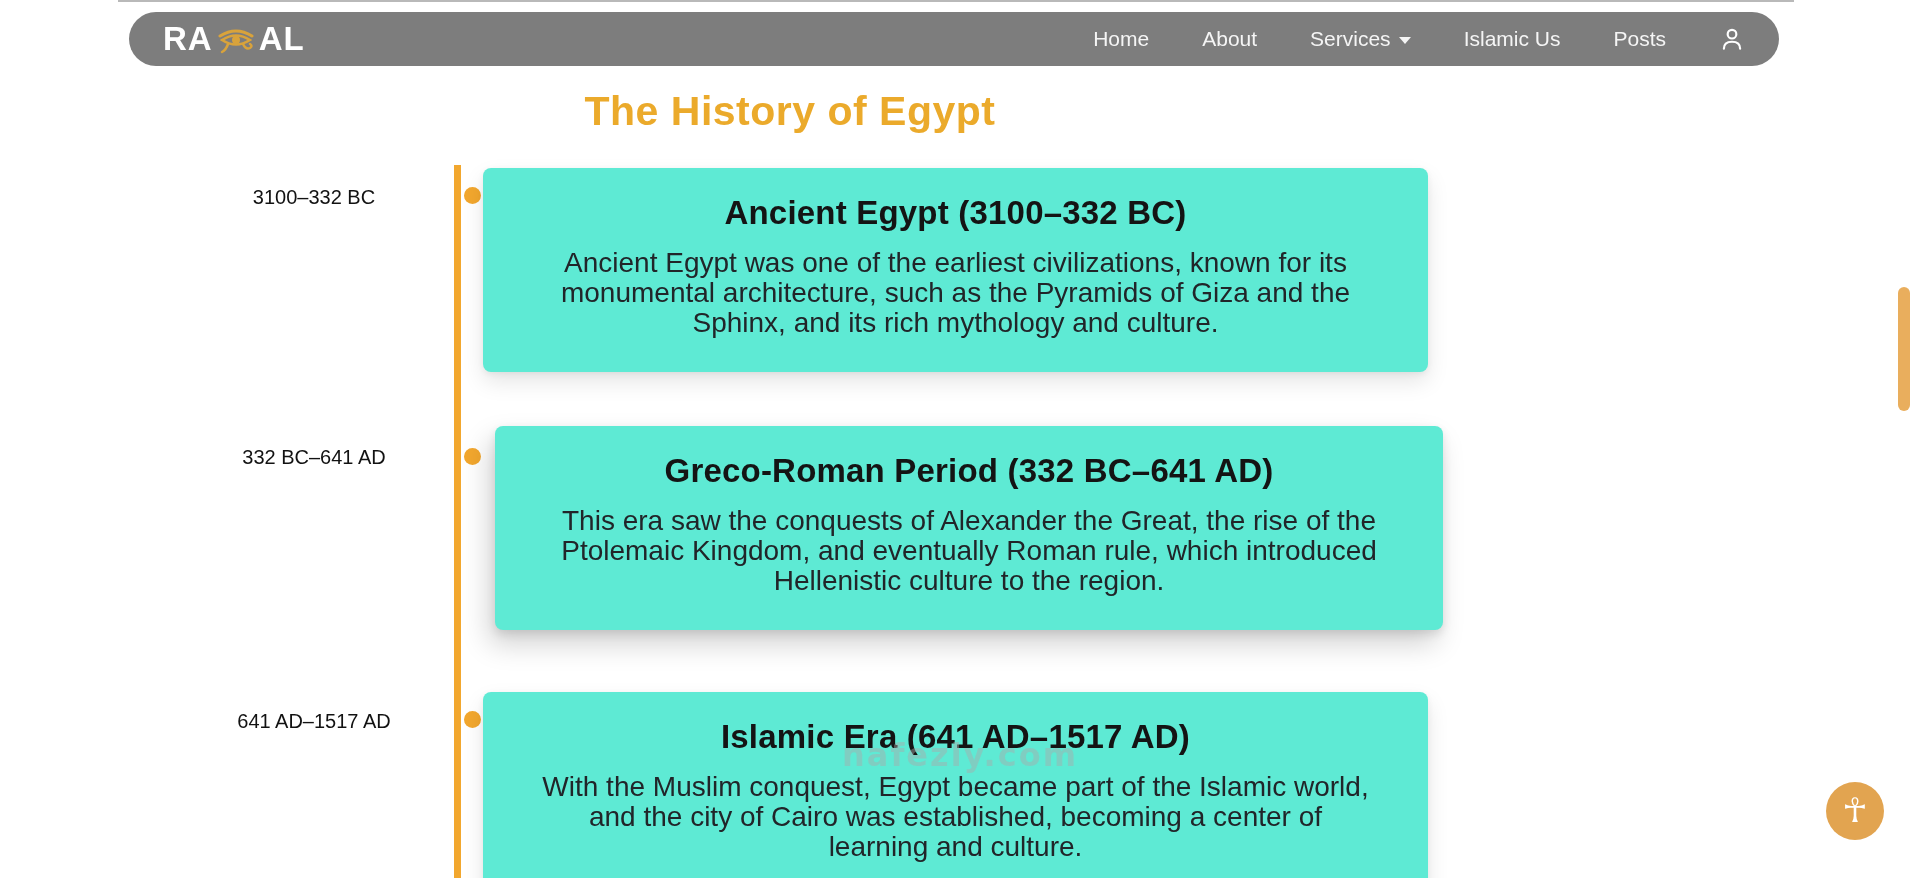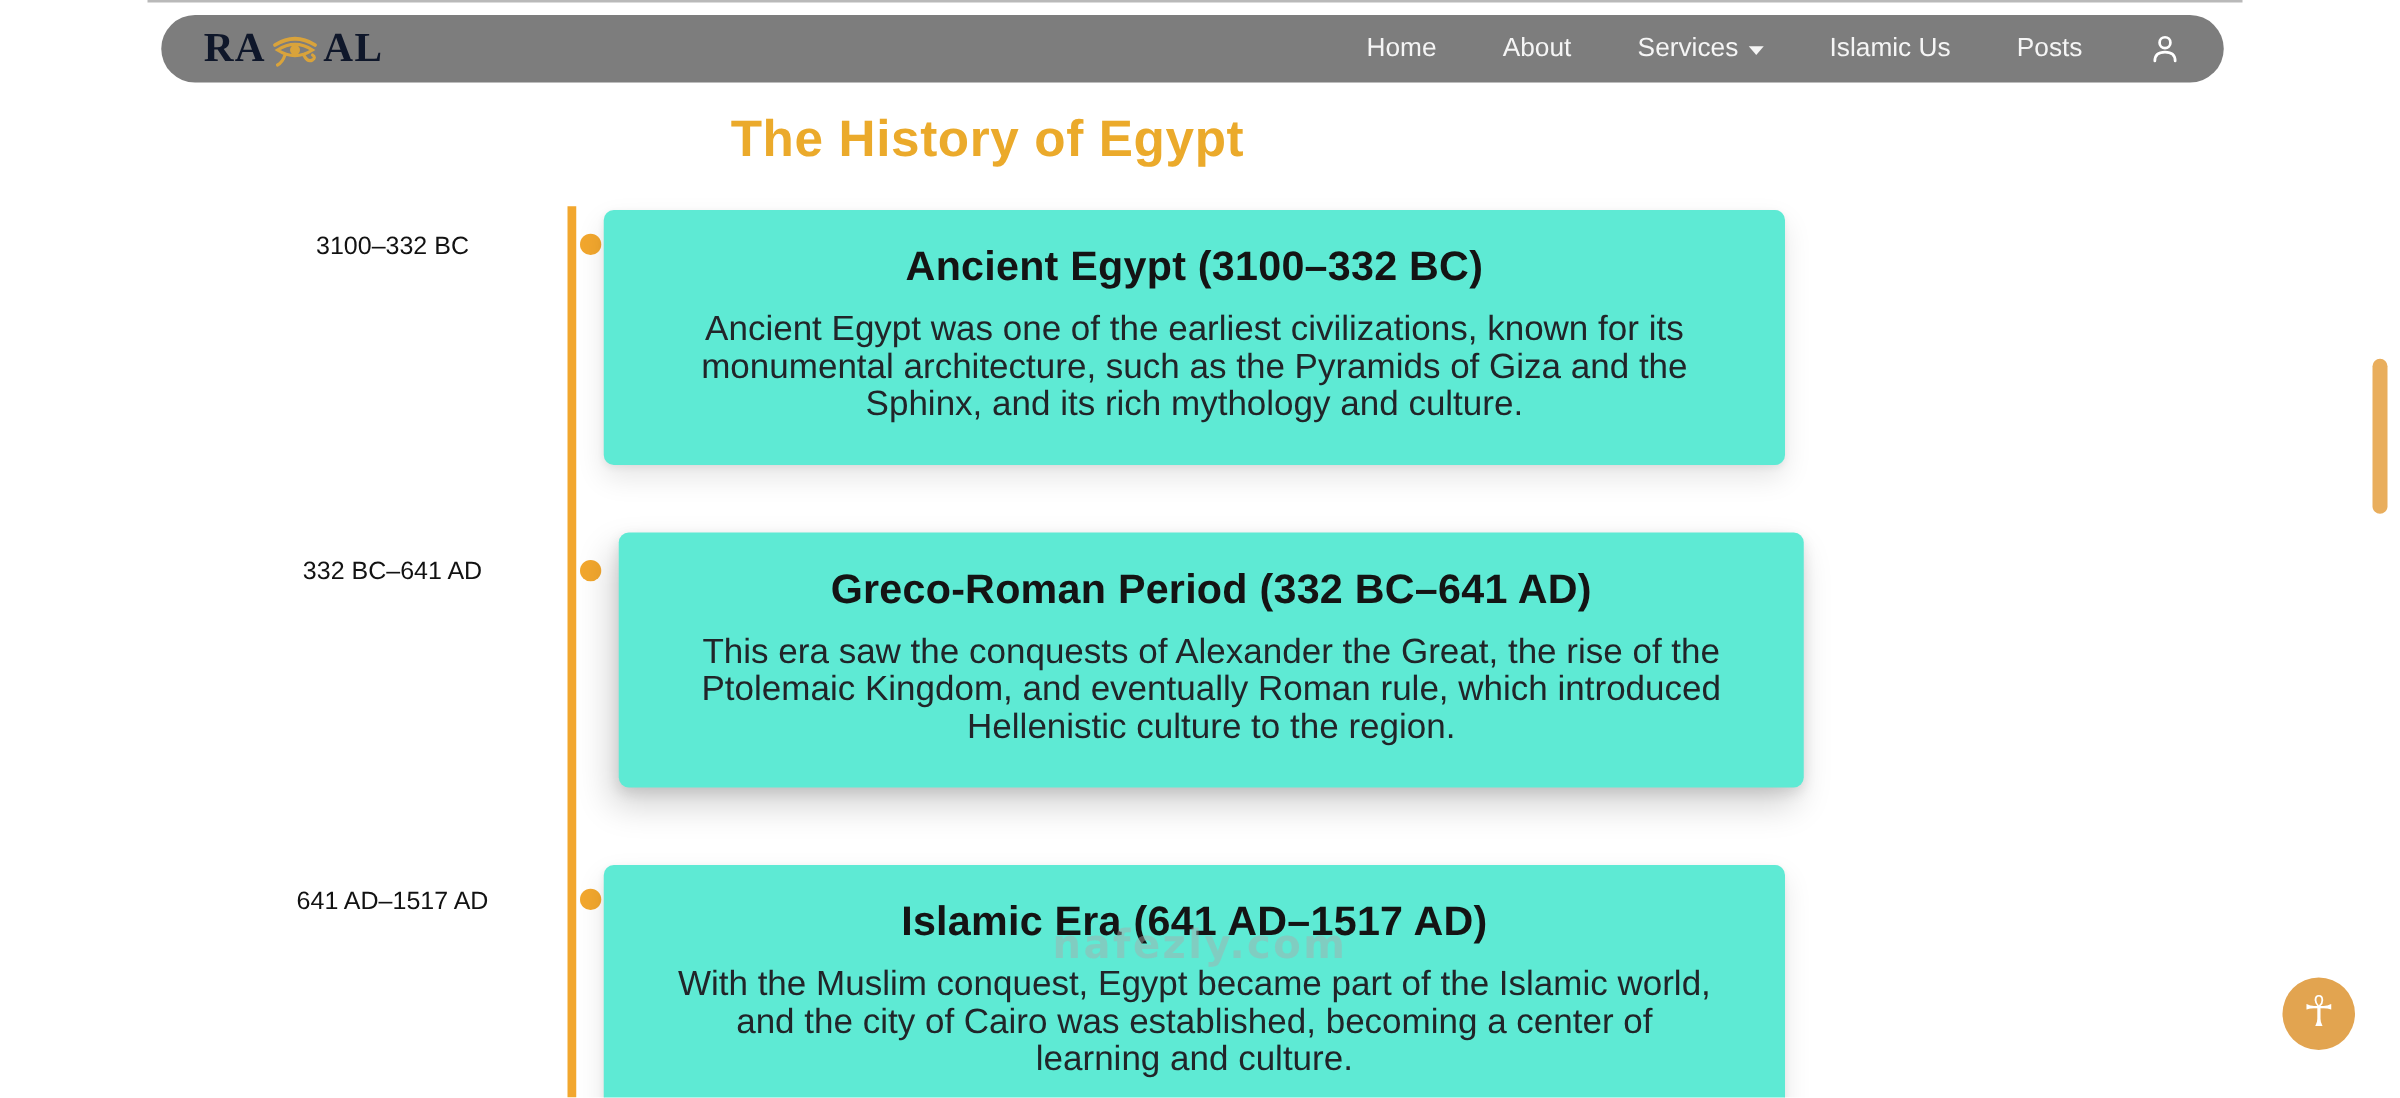--- a/index.html
+++ b/index.html
@@ -16,22 +16,22 @@
     background: #b9b9b9;
   }
   
   .navbar {
     position: absolute; left: 129px; top: 12px; width: 1650px; height: 54px;
     background: #7d7d7d; border-radius: 27px;
     display: flex; align-items: center; padding: 0 34px;
   }
   .logo { display: flex; align-items: center; gap: 2px; cursor: pointer; }
   .logo-text {
-    font-family: Liberation Serif, serif; font-weight: 700;
-    font-size: 33px; color: #0f172a; letter-spacing: 1px;
+    font-family: Liberation Sans, sans-serif; font-weight: 700;
+    font-size: 33px; color: #ffffff; letter-spacing: 1px;
   }
   .logo-eye { width: 40px; height: 30px; margin: 4px 1px 0 1px; }
   .nav-items {
     margin-left: auto; display: flex; align-items: center; gap: 53px;
     color: #f5f5f5; font-size: 21px;
   }
   .nav-item { cursor: pointer; display: flex; align-items: center; gap: 8px; white-space: nowrap; }
   .caret-down {
     width: 0; height: 0; margin-top: 3px;
     border-left: 6px solid transparent; border-right: 6px solid transparent;

